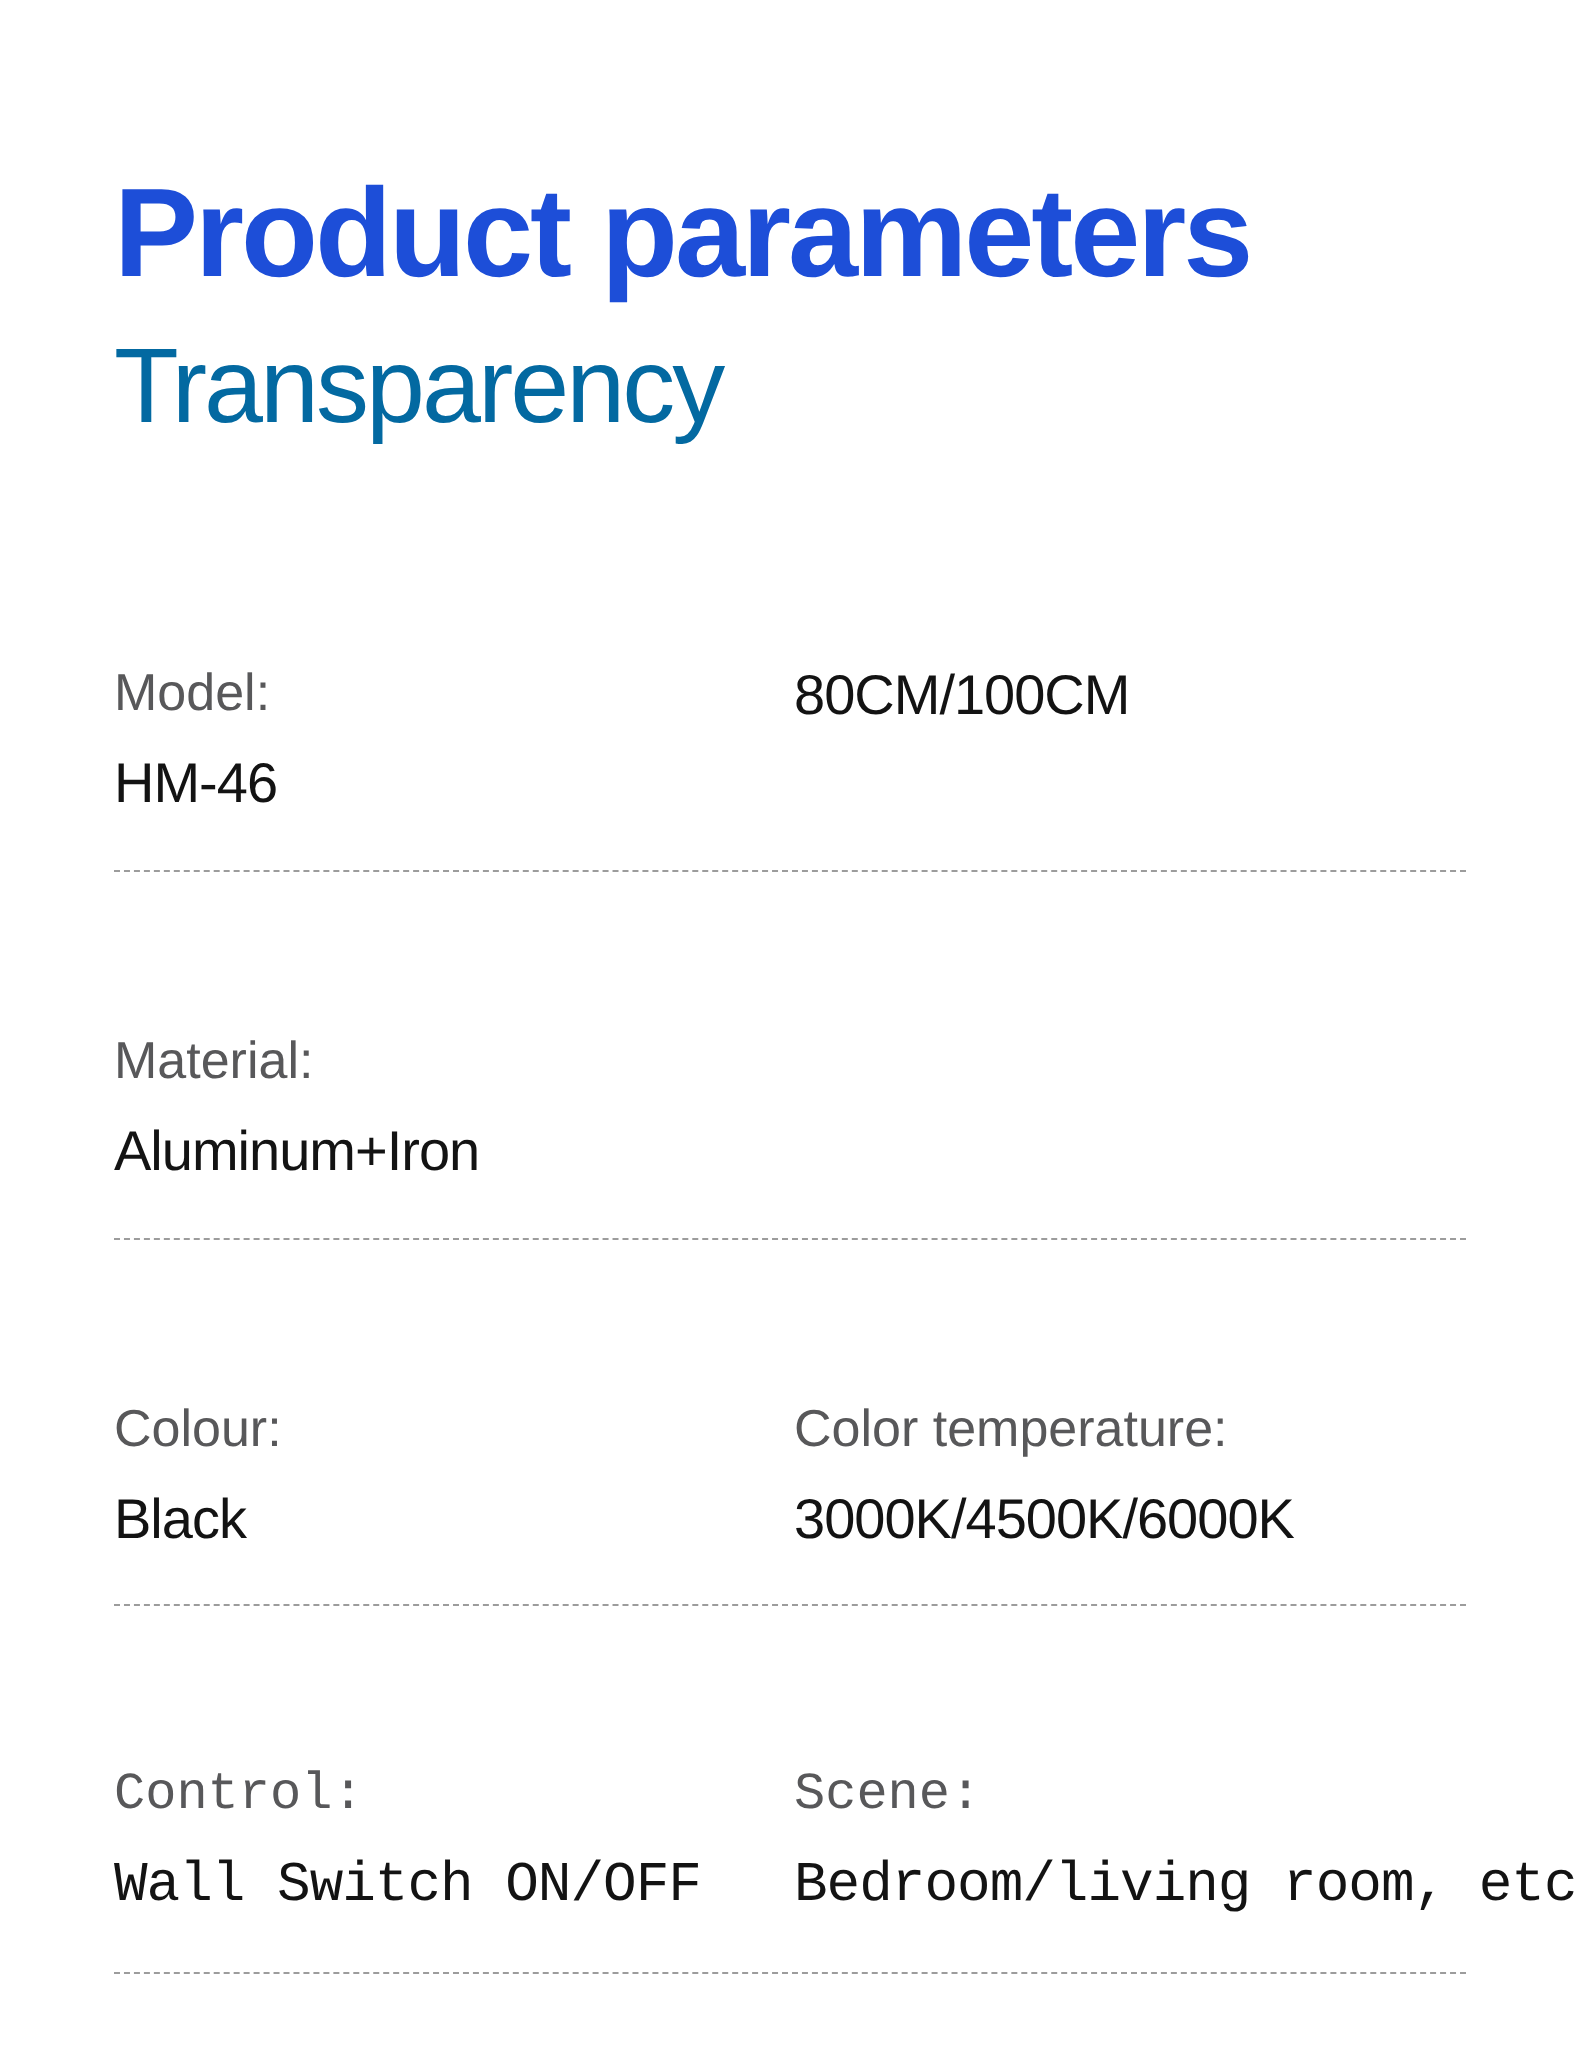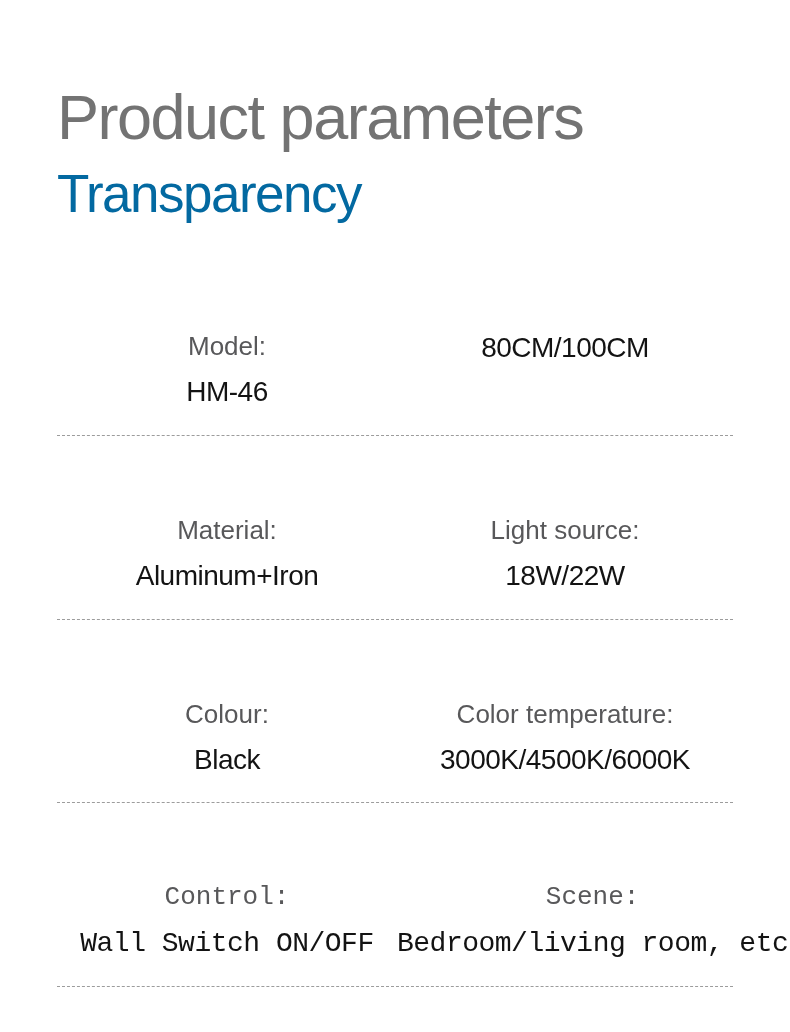--- a/index.html
+++ b/index.html
@@ -7,44 +7,44 @@
   body {
     width: 790px;
     height: 1032px;
     font-family: "Liberation Sans", "DejaVu Sans", sans-serif;
     padding: 76px 57px 0 57px;
     overflow: hidden;
   }
   .title-block { margin-bottom: 102px; }
   .title-line1 {
     font-size: 63px;
-    font-weight: 400;
+    font-weight: 700;
     letter-spacing: -1.5px;
-    color: #737373;
+    color: #1d4ed8;
     line-height: 1.32;
     white-space: nowrap;
   }
   .title-line2 {
     font-size: 53px;
     font-weight: 400;
     letter-spacing: -1.5px;
     color: #0369a1;
     line-height: 1.32;
     white-space: nowrap;
   }
   .params { width: 676px; }
   .param-row {
     display: grid;
     grid-template-columns: 340px 1fr;
     padding-bottom: 26px;
     border-bottom: 1.5px dashed #9c9c9c;
     margin-bottom: 79px;
   }
   .param-row:last-child { margin-bottom: 0; font-family: Liberation Mono, monospace; }
-  .cell { display: block; text-align: center; }
+  .cell { display: block; }
   .param-label {
     font-size: 26px;
     color: #58585a;
     letter-spacing: 0px;
     margin-bottom: 13px;
     line-height: 1.2;
     white-space: nowrap;
   }
   .param-value {
     font-size: 28px;
@@ -72,24 +72,20 @@
     <div class="cell">
       <div class="param-value">80CM/100CM</div>
     </div>
   </div>
 
   <div class="param-row">
     <div class="cell">
       <div class="param-label">Material:</div>
       <div class="param-value">Aluminum+Iron</div>
     </div>
-    <div class="cell">
-      <div class="param-label">Light source:</div>
-      <div class="param-value">18W/22W</div>
-    </div>
   </div>
 
   <div class="param-row">
     <div class="cell">
       <div class="param-label">Colour:</div>
       <div class="param-value">Black</div>
     </div>
     <div class="cell">
       <div class="param-label">Color temperature:</div>
       <div class="param-value">3000K/4500K/6000K</div>

